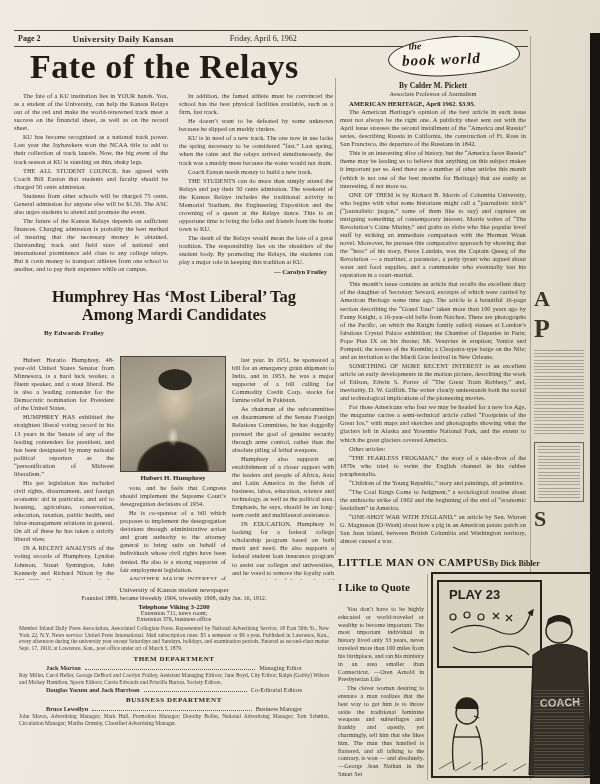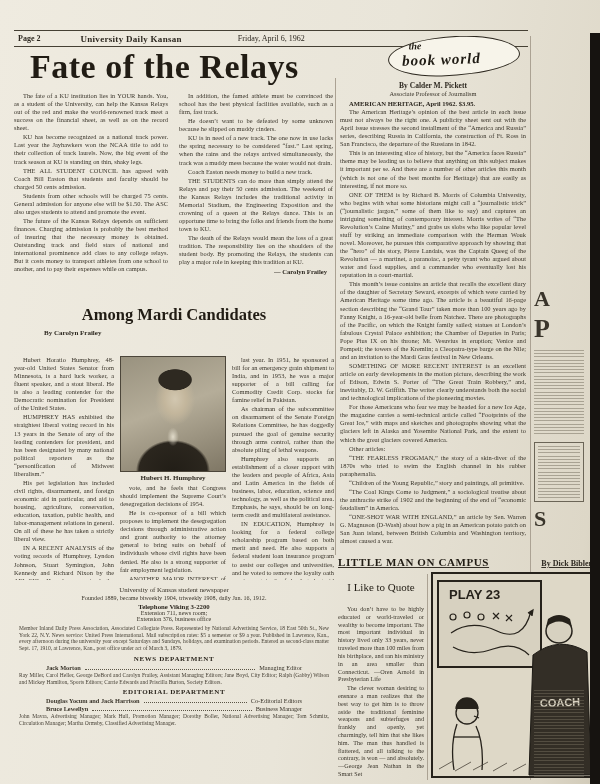--- a/index.html
+++ b/index.html
@@ -16,21 +16,21 @@
     color:#353027;
   }
 
   
   .page-header{
     position:absolute; left:14px; top:30px; width:514px; height:17px;
     border-top:1.5px solid #454034; border-bottom:1px solid #454034;
     display:flex; align-items:center; font-size:8px; color:#2d2820;
   }
   .ph-page{ font-weight:bold; margin-left:4px; }
-  .ph-name{ font-weight:bold; font-size:9px; margin-left:40px; letter-spacing:.3px;}
+  .ph-name{ font-weight:bold; font-size:9px; margin-left:32px; letter-spacing:.3px;}
   .ph-date{ margin-left:56px; }
 
   
   .body p{
     font-size:6.4px; line-height:1.26; text-align:justify;
     text-indent:9px; margin:0 0 1px 0; color:#3a352b;
   }
   .signoff{ text-align:right; font-weight:bold; font-size:6.6px; margin-top:2px; padding-right:6px; color:#2d2820;}
 
   
@@ -92,25 +92,25 @@
   .mh-member{ font-size:5.5px; line-height:1.22; text-align:justify; margin-top:3px; padding:0 5px; color:#433d32;}
   .mh-secheading{ font-size:7px; font-weight:bold; letter-spacing:.6px; margin-top:3px; color:#2d2820;}
   .mh-leader{ display:flex; align-items:flex-end; font-size:6.3px; padding:0 32px; margin-top:1px; color:#3a352b;}
   .mh-leader .mh-name{ font-weight:bold; white-space:nowrap;}
   .mh-leader .dots{ flex:1; border-bottom:1px dotted #5b5546; margin:0 4px 1px;}
   .mh-leader .mh-title{ white-space:nowrap;}
   .mh-staff{ font-size:5.5px; line-height:1.22; text-align:justify; padding:0 5px; margin-top:1px; color:#433d32;}
 
   
   .quotecol{ position:absolute; left:338px; top:581px; width:86px; height:200px; overflow:hidden; }
-  .quote-heading{ font-size:11px; font-weight:normal; text-align:center; margin-bottom:12px; color:#211c14;}
+  .quote-heading{ font-size:11px; font-weight:bold; text-align:left; margin-bottom:12px; color:#211c14;}
   .quotecol .body p{ font-size:6.2px; }
 
   
-  .lmoc-header{ position:absolute; left:338px; top:556px; width:254px; display:flex; justify-content:space-between; align-items:baseline;text-decoration:underline; }
+  .lmoc-header{ position:absolute; left:338px; top:556px; width:254px; display:flex; justify-content:flex-start; align-items:baseline; }
   .lmoc-title{ font-size:11px; font-weight:bold; letter-spacing:.6px; color:#211c14;}
   .lmoc-byline{ font-size:8px; font-weight:bold; color:#2d2820;}
   .cartoon{
     position:absolute; left:431px; top:572px; width:162px; height:206px;
     background:#ded8c7; border:2px solid #26221b;
   }
   .cartoon svg{ display:block; width:100%; height:100%; }
 
   
   .edge-bar{ position:absolute; left:590px; top:33px; width:10px; height:751px; background:#161310; }
@@ -182,24 +182,24 @@
         <p>“ONE-SHOT WAR WITH ENGLAND,” an article by Sen. Warren G. Magnuson (D-Wash) about how a pig in an American potato patch on San Juan island, between British Columbia and Washington territory, almost caused a war.</p>
       </div>
   </aside>
 
   <div class="vrule vrule-1"></div>
   <div class="vrule vrule-2"></div>
   <div class="vrule vrule-3"></div>
 
   <section class="humphrey">
     <h2 class="hum-headline">
-      <br>
+      <span>Humphrey Has ‘Most Liberal’ Tag</span><br>
       <span>Among Mardi Candidates</span>
     </h2>
-    <p class="hum-byline">By Carolyn Frailey</p>
+    <p class="hum-byline">By Edwards Frailey</p>
     <div class="hum-cols">
       <div class="hcol hcol-1 body">
           <p>Hubert Horatio Humphrey, 48-year-old United States Senator from Minnesota, is a hard luck worker, a fluent speaker, and a stout liberal. He is also a leading contender for the Democratic nomination for President of the United States.</p>
           <p>HUMPHREY HAS exhibited the straightest liberal voting record in his 13 years in the Senate of any of the leading contenders for president, and has been designated by many national political reporters as the “personification of Midwest liberalism.”</p>
           <p>His pet legislation has included civil rights, disarmament, and foreign economic aid in particular, and aid to housing, agriculture, conservation, education, taxation, public health, and labor-management relations in general. On all of these he has taken a strictly liberal view.</p>
           <p>IN A RECENT ANALYSIS of the voting records of Humphrey, Lyndon Johnson, Stuart Symington, John Kennedy and Richard Nixon by the AFL-CIO, Humphrey received the highest score for 214 votes cast out of 214 votes.</p>
         </div>
       <div class="hcol hcol-2">
         <div class="photo"></div>
         <p class="photo-caption">Hubert H. Humphrey</p>
@@ -220,35 +220,35 @@
   </section>
 
   <section class="masthead">
     <div class="mh-sub">University of Kansas student newspaper</div>
     <div class="mh-founded">Founded 1889, became biweekly 1904, triweekly 1908, daily Jan. 16, 1912.</div>
     <div class="mh-phone">Telephone Viking 3-2200</div>
     <div class="mh-ext">Extension 711, news room;</div>
     <div class="mh-ext">Extension 376, business office</div>
     <div class="mh-member">Member Inland Daily Press Association, Associated Collegiate Press. Represented by National Advertising Service, 18 East 50th St., New York 22, N.Y. News service: United Press International. Mail subscription rates: $5 a semester or $9 a year. Published in Lawrence, Kan., every afternoon during the university year except Saturdays and Sundays, holidays, and examination periods. Entered as second-class matter Sept. 17, 1910, at Lawrence, Kan., post office under act of March 3, 1879.</div>
 
-    <div class="mh-secheading">NEWS DEPARTMENT</div>
+    <div class="mh-secheading">THEM DEPARTMENT</div>
     <div class="mh-leader">
       <span class="mh-name">Jack Morton</span>
       <span class="dots"></span>
       <span class="mh-title">Managing Editor</span>
     </div>
     <div class="mh-staff">Ray Miller, Carol Heller, George DeBord and Carolyn Frailey, Assistant Managing Editors; Jane Boyd, City Editor; Ralph (Gabby) Wilson and Mickey Hamilton, Sports Editors; Carrie Edwards and Priscilla Burton, Society Editors.</div>
 
-    <div class="mh-secheading">EDITORIAL DEPARTMENT</div>
     <div class="mh-leader">
       <span class="mh-name">Douglas Yocum and Jack Harrison</span>
       <span class="dots"></span>
       <span class="mh-title">Co-Editorial Editors</span>
     </div>
 
+    <div class="mh-secheading">BUSINESS DEPARTMENT</div>
     <div class="mh-leader">
       <span class="mh-name">Bruce Lewellyn</span>
       <span class="dots"></span>
       <span class="mh-title">Business Manager</span>
     </div>
     <div class="mh-staff">John Mavra, Advertising Manager; Mark Hull, Promotion Manager; Dorothy Boller, National Advertising Manager; Tom Schmitz, Circulation Manager; Martha Ormsby, Classified Advertising Manager.</div>
   </section>
 
   <aside class="quotecol">
     <div class="quote-heading">I Like to Quote</div>

